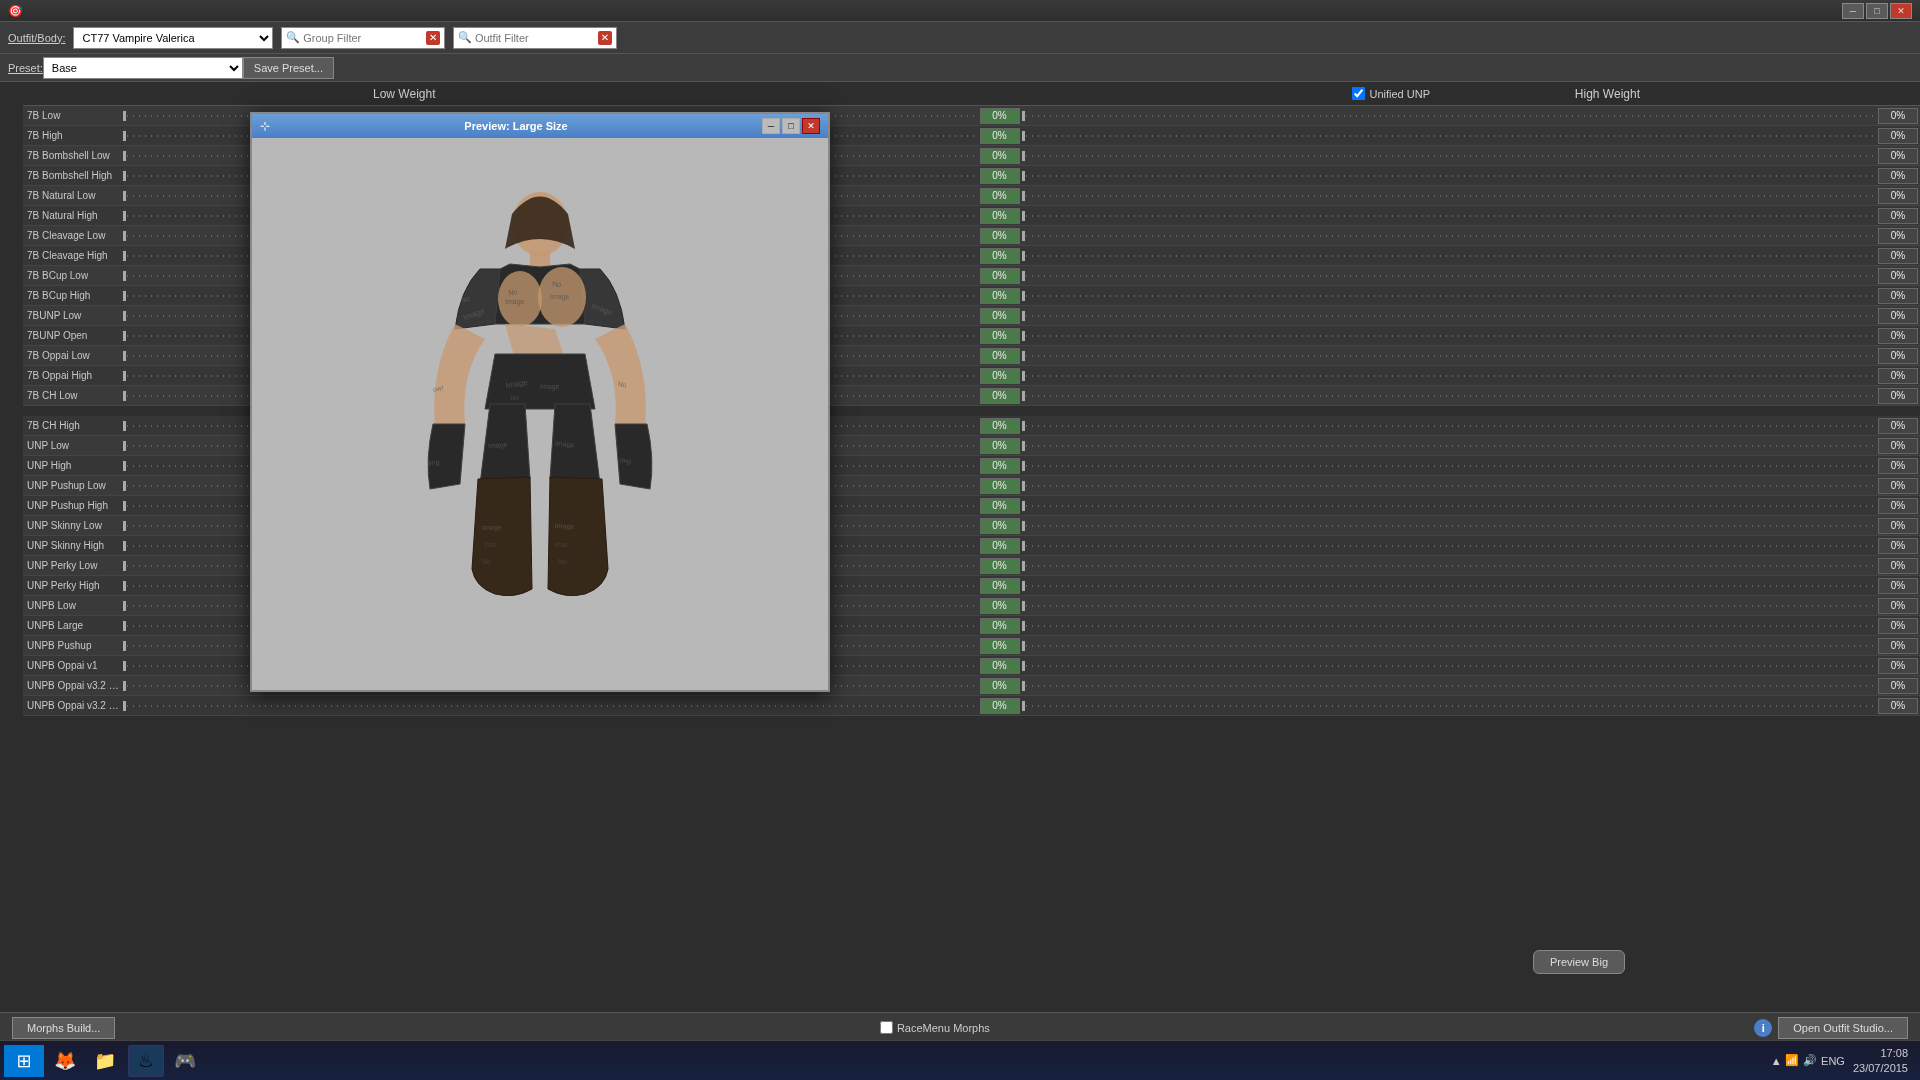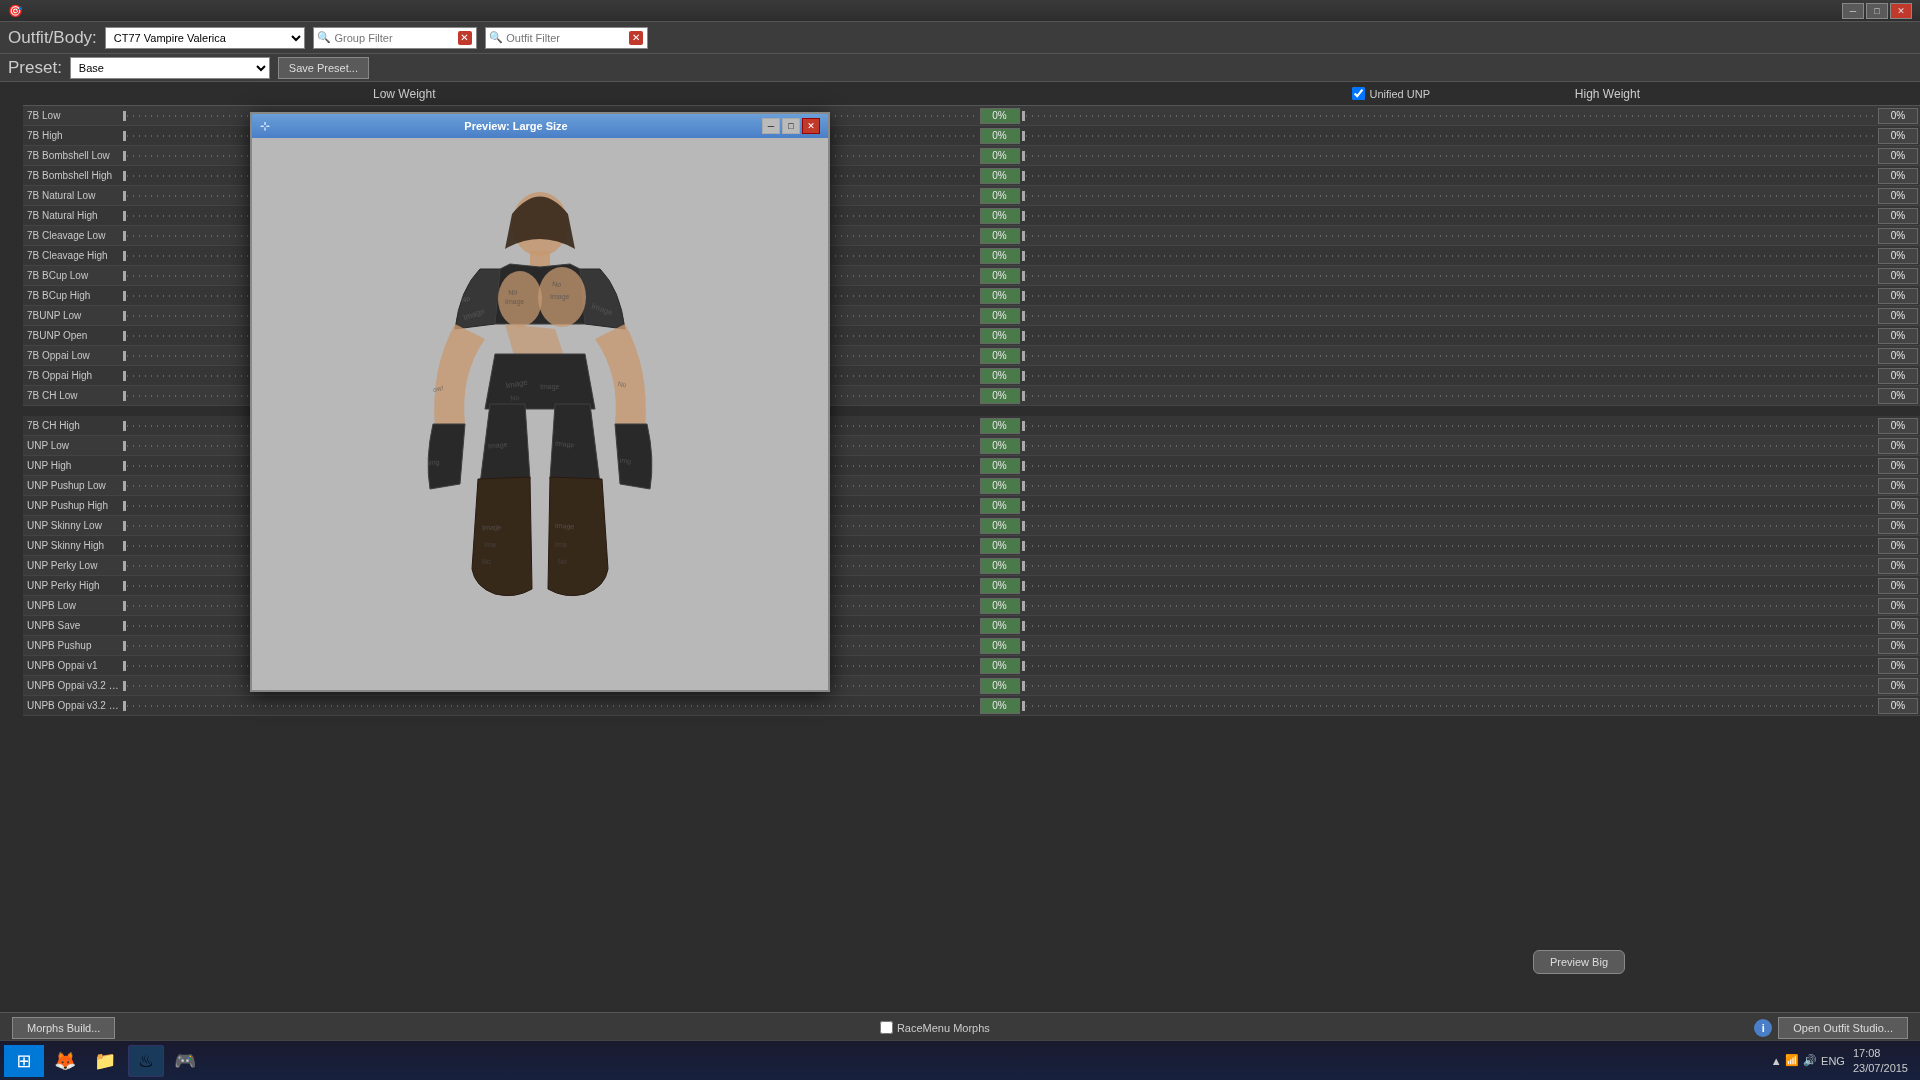--- a/index.html
+++ b/index.html
@@ -52,23 +52,24 @@
     .toolbar {
       height: 32px;
       background: #3c3c3c;
       display: flex;
       align-items: center;
       padding: 0 8px;
       gap: 8px;
       border-bottom: 1px solid #555;
     }
     .toolbar-label {
-      font-size: 17px;
+      font-size: 11px;
       color: #ccc;
       white-space: nowrap;
+      text-decoration: underline;
     }
     .toolbar-select {
       height: 22px;
       background: #fff;
       border: 1px solid #888;
       color: #000;
       font-size: 11px;
       padding: 0 4px;
     }
     .toolbar-select.outfit { width: 200px; }
@@ -111,21 +112,20 @@
       font-size: 11px;
       padding: 0 10px;
       cursor: pointer;
     }
     .toolbar-row2 {
       height: 28px;
       background: #3c3c3c;
       display: flex;
       align-items: center;
       padding: 0 8px;
-      gap: 8px;
       border-bottom: 1px solid #555;
     }
 
     
     .preview-window {
       position: absolute;
       top: 30px;
       left: 250px;
       width: 580px;
       height: 580px;
@@ -288,20 +288,21 @@
       color: #ccc;
       font-size: 11px;
       padding-right: 8px;
     }
     .sys-tray-icons {
       display: flex;
       align-items: center;
       gap: 4px;
     }
     .time-display {
+      text-align: right;
       line-height: 1.3;
     }
 
     
     .app-container {
       width: 1920px;
       height: 1040px;
       position: relative;
       background: #2d2d2d;
     }
@@ -698,21 +699,21 @@
               <div style="position: absolute; left: 0px; top: 50%; transform: translateY(-50%); width: 3px; height: 10px; background: rgb(170, 170, 170); cursor: ew-resize;"></div>
             </div>
             <div style="width: 40px; height: 16px; background: rgb(74, 122, 74); border: 1px solid rgb(102, 102, 102); color: rgb(232, 232, 232); font-size: 10px; text-align: center; line-height: 14px;">0%</div>
             <div style="height: 100%; display: flex; align-items: center; padding: 0px 4px; position: relative;">
               <div style="width: 100%; height: 2px; background: repeating-linear-gradient(to right, rgb(102, 102, 102) 0px, rgb(102, 102, 102) 1px, transparent 1px, transparent 6px); position: relative;"></div>
               <div style="position: absolute; left: 0px; top: 50%; transform: translateY(-50%); width: 3px; height: 10px; background: rgb(170, 170, 170); cursor: ew-resize;"></div>
             </div>
             <div style="width: 40px; height: 16px; background: rgb(68, 68, 68); border: 1px solid rgb(102, 102, 102); color: rgb(232, 232, 232); font-size: 10px; text-align: center; line-height: 14px;">0%</div>
           </div>
           <div class="slider-item" style="display: grid; grid-template-columns: 100px 1fr 42px 1fr 42px; align-items: center; height: 20px; border-bottom: 1px solid rgb(68, 68, 68); background: rgb(54, 54, 54);">
-            <span style="font-size: 10px; color: rgb(200, 200, 200); padding-left: 4px; white-space: nowrap; overflow: hidden; text-overflow: ellipsis;">UNPB Save</span>
+            <span style="font-size: 10px; color: rgb(200, 200, 200); padding-left: 4px; white-space: nowrap; overflow: hidden; text-overflow: ellipsis;">UNPB Large</span>
             <div style="height: 100%; display: flex; align-items: center; padding: 0px 4px; position: relative;">
               <div style="width: 100%; height: 2px; background: repeating-linear-gradient(to right, rgb(102, 102, 102) 0px, rgb(102, 102, 102) 1px, transparent 1px, transparent 6px); position: relative;"></div>
               <div style="position: absolute; left: 0px; top: 50%; transform: translateY(-50%); width: 3px; height: 10px; background: rgb(170, 170, 170); cursor: ew-resize;"></div>
             </div>
             <div style="width: 40px; height: 16px; background: rgb(74, 122, 74); border: 1px solid rgb(102, 102, 102); color: rgb(232, 232, 232); font-size: 10px; text-align: center; line-height: 14px;">0%</div>
             <div style="height: 100%; display: flex; align-items: center; padding: 0px 4px; position: relative;">
               <div style="width: 100%; height: 2px; background: repeating-linear-gradient(to right, rgb(102, 102, 102) 0px, rgb(102, 102, 102) 1px, transparent 1px, transparent 6px); position: relative;"></div>
               <div style="position: absolute; left: 0px; top: 50%; transform: translateY(-50%); width: 3px; height: 10px; background: rgb(170, 170, 170); cursor: ew-resize;"></div>
             </div>
             <div style="width: 40px; height: 16px; background: rgb(68, 68, 68); border: 1px solid rgb(102, 102, 102); color: rgb(232, 232, 232); font-size: 10px; text-align: center; line-height: 14px;">0%</div>

